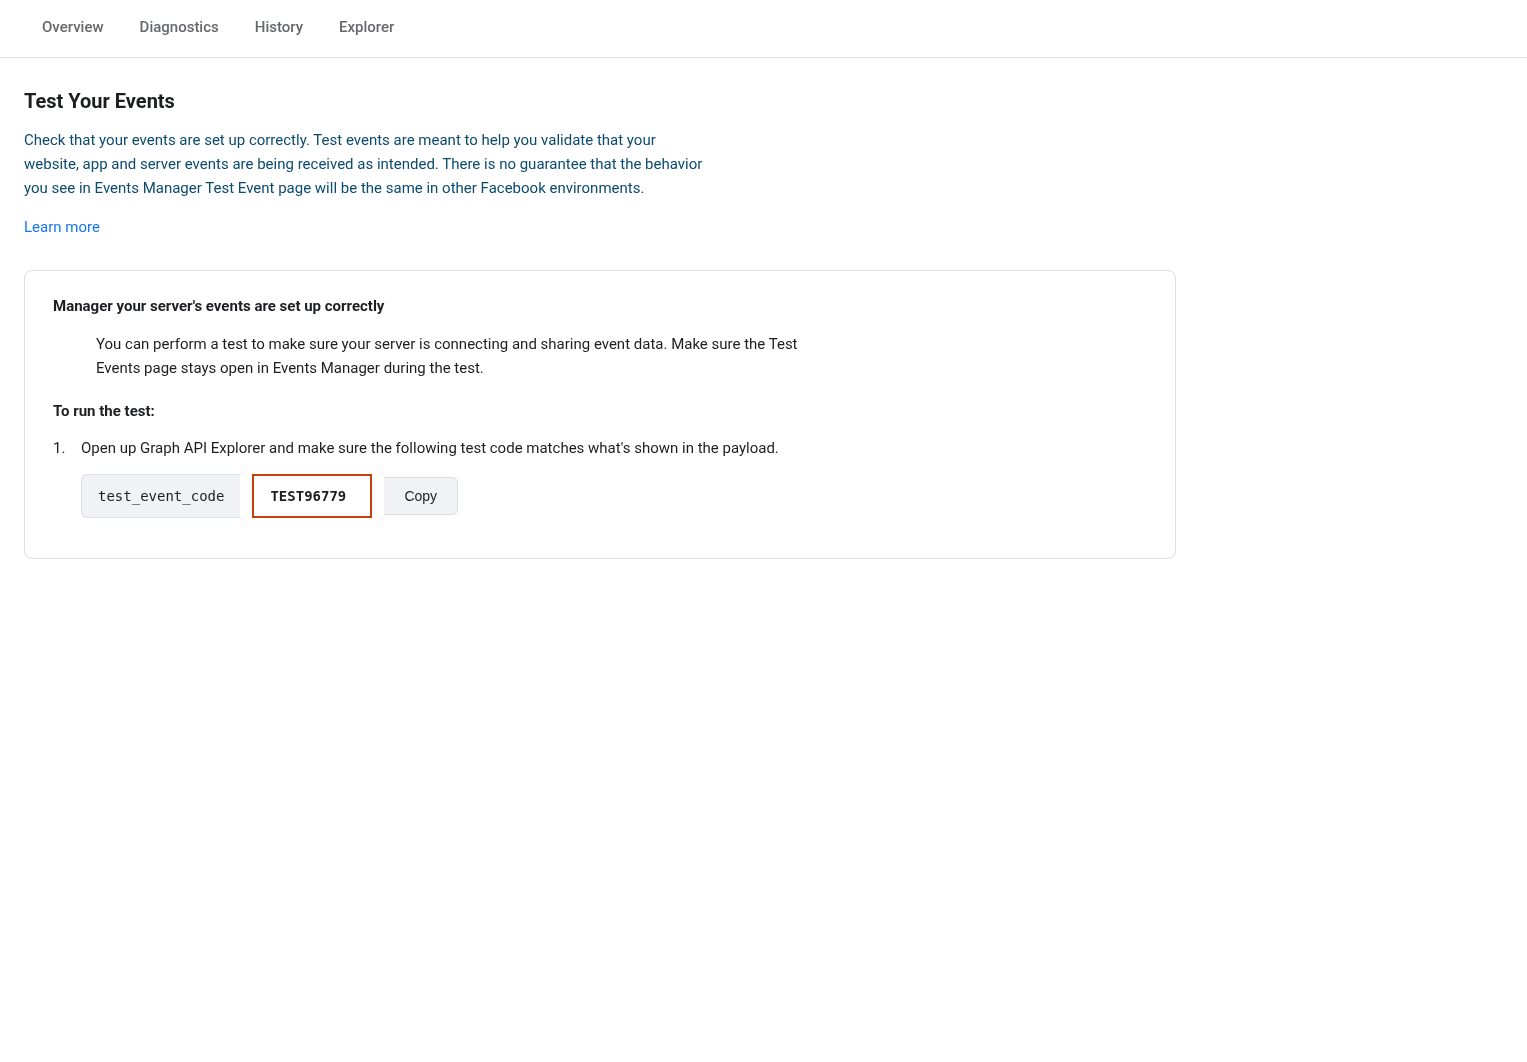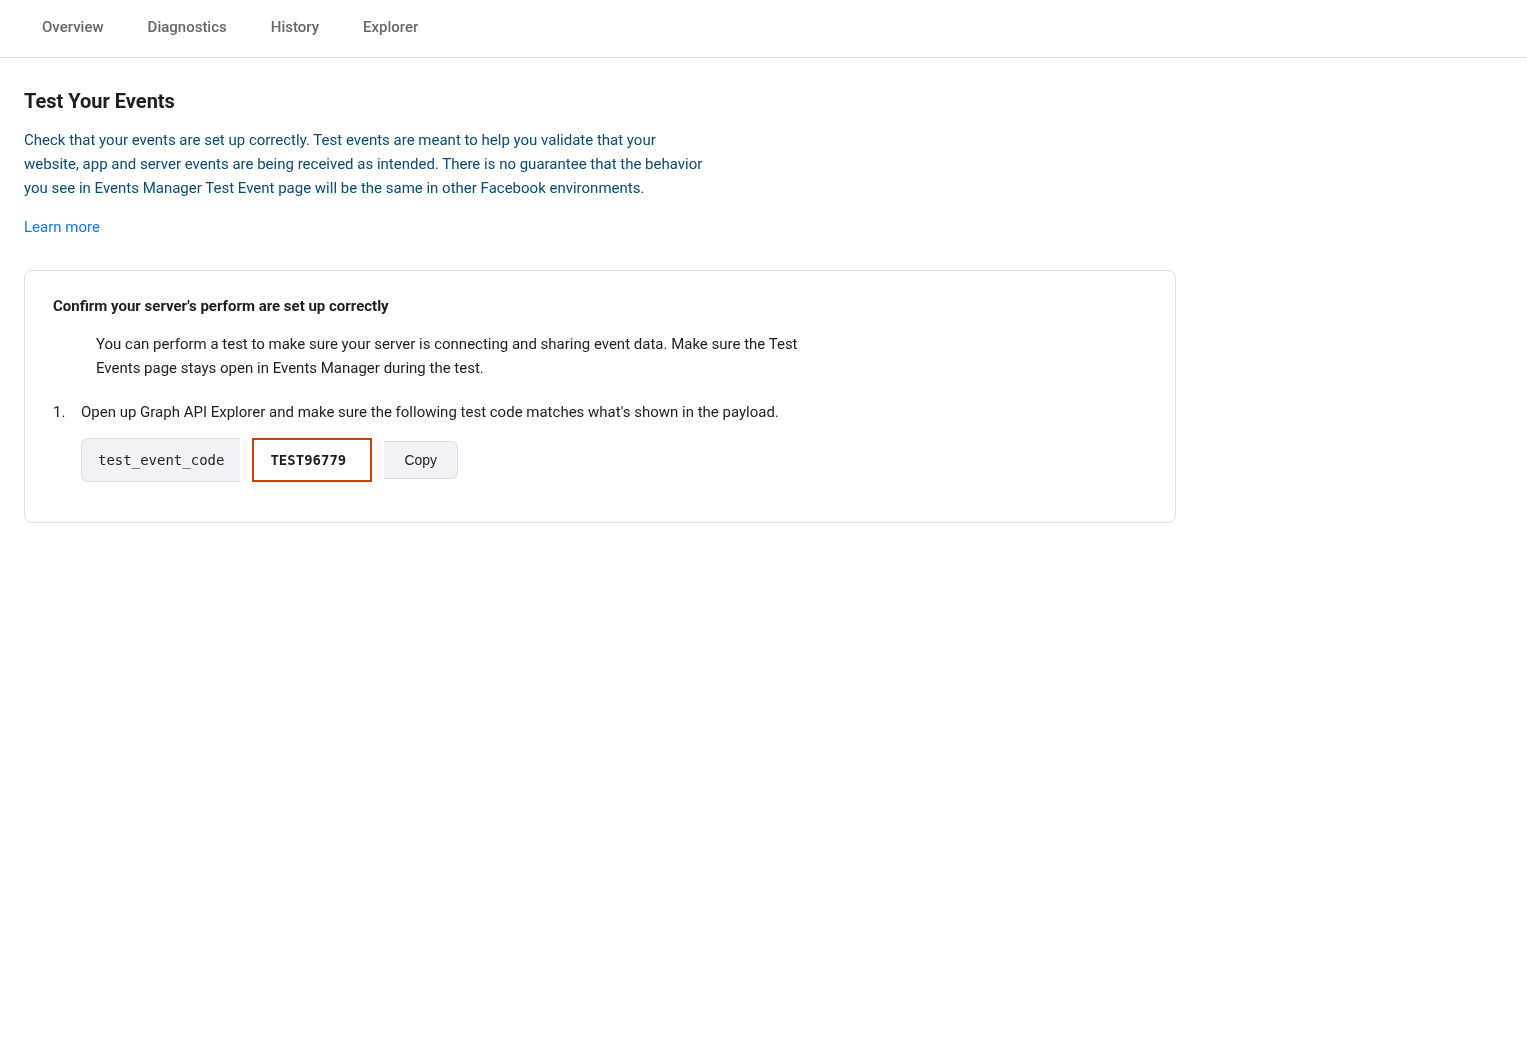--- a/index.html
+++ b/index.html
@@ -21,21 +21,20 @@
       width: 100%;
       background: #fff;
     }
 
     
     .tab-nav {
       display: flex;
       align-items: center;
       padding: 0 24px;
       border-bottom: 1px solid #dddfe2;
-      gap: 8px;
     }
 
     .tab-item {
       padding: 16px 18px;
       font-size: 15px;
       font-weight: 500;
       color: #65676b;
       cursor: pointer;
       border-bottom: 3px solid transparent;
       margin-bottom: -1px;
@@ -194,24 +193,25 @@
 
     <h1 class="section-title">Test Your Events</h1>
 
     <p class="description-text">Check that your events are set up correctly. Test events are meant to help you validate that your website, app and server events are being received as intended. There is no guarantee that the behavior you see in Events Manager Test Event page will be the same in other Facebook environments.</p>
 
 
     <a class="learn-more-link" href="#">Learn more</a>
 
     
     <div class="card">
-      <p class="card-title">Confirm your server's perform are set up correctly</p>
+      <p class="card-title">Manager your server's events are set up correctly</p>
 
       <p class="card-description">You can perform a test to make sure your server is connecting and sharing event data. Make sure the Test Events page stays open in Events Manager during the test.</p>
 
+      <p class="run-test-label">To run the test:</p>
 
       <ol class="numbered-list">
         <li>
           <span class="num">1.</span>
           <div class="item-content">
             <span>Open up Graph API Explorer and make sure the following test code matches what's shown in the payload.</span>
 
             
             <div class="test-code-row">
               <span class="test-code-label">test_event_code</span>

